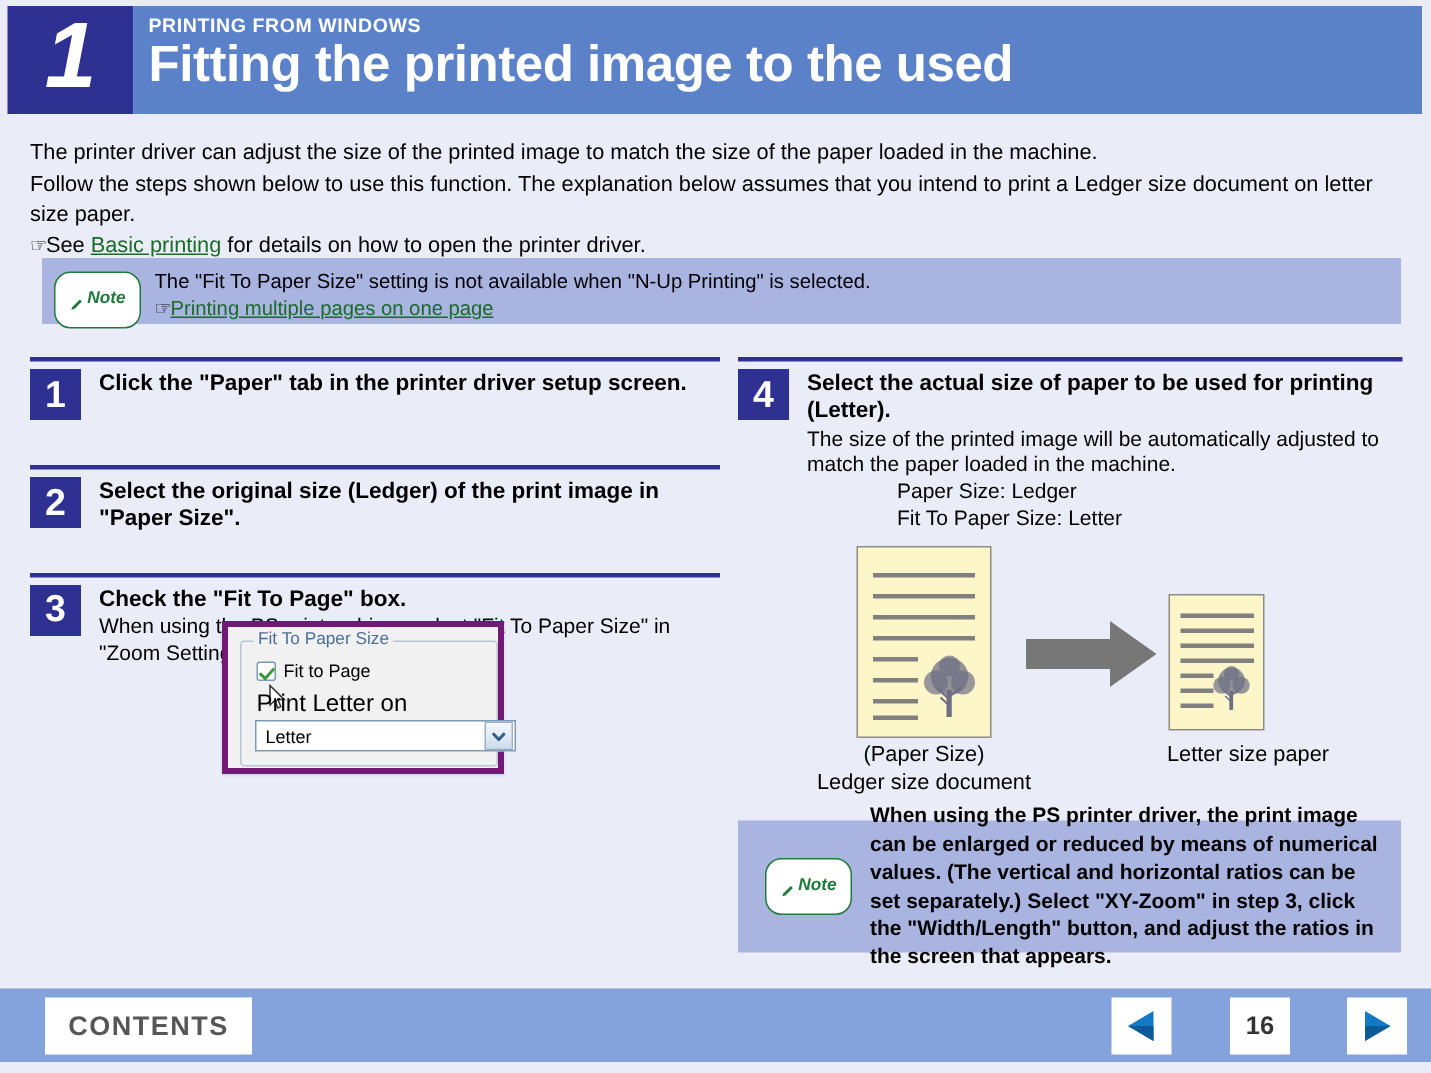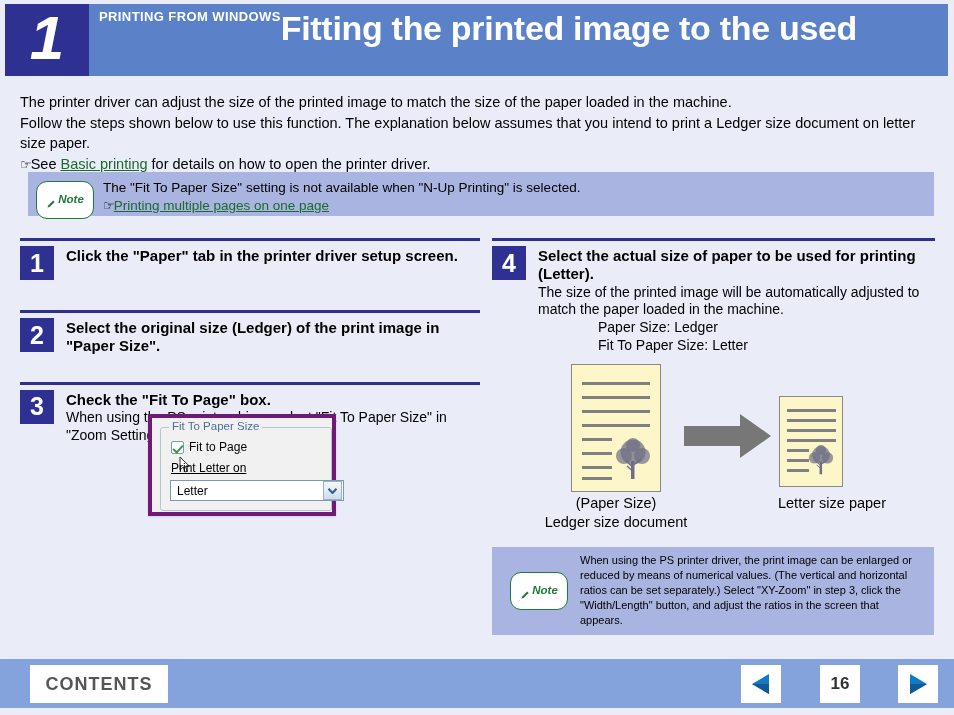--- a/index.html
+++ b/index.html
@@ -34,21 +34,21 @@
     font-style: italic;
     line-height: 1;
     padding-bottom: 4px;
     font-family: "Liberation Sans", sans-serif;
   }
   .header-main {
     flex: 1;
     background: #5b82c8;
     padding: 6px 0 0 10px;
     display: flex;
-    flex-direction: row;
+    flex-direction: column;
     justify-content: flex-start;
   }
   .header-kicker {
     color: #ffffff;
     font-size: 13px;
     font-weight: bold;
     letter-spacing: 0.4px;
     line-height: 1.1;
     margin-bottom: 1px;
   }
@@ -118,21 +118,21 @@
     left: 28px; top: 172px;
     width: 906px; height: 44px;
   }
   #note-bottom {
     position: absolute;
     left: 492px; top: 547px;
     width: 442px; height: 88px;
     align-items: center;
   }
   #note-bottom .note-badge { margin-top: 0; margin-left: 10px; margin-right: 12px; }
-  #note-bottom .note-text { font-size: 11px; line-height: 1.35; }
+  #note-bottom .note-text { font-size: 14px; line-height: 1.35; font-weight: bold; }
 
   
   .col-left { position: absolute; left: 20px; top: 232px; width: 460px; }
   .col-right { position: absolute; left: 492px; top: 232px; width: 443px; }
 
   .step { position: relative; padding-top: 6px; }
   .step-rule {
     height: 3px;
     background: #2e3192;
     width: 100%;
@@ -210,23 +210,22 @@
     width: 4px; height: 8px;
     border: solid #3a9a3a;
     border-width: 0 2px 2px 0;
     transform: rotate(42deg);
   }
   .cb-label { font-size: 12px; color: #000; }
   .cb-label u { text-decoration: underline; }
   .print-on {
     position: absolute;
     left: 10px; top: 33px;
-    font-size: 12px;
+    font-size: 16px;
     color: #000;
-    text-decoration: underline;
   }
   .combo {
     position: absolute;
     left: 9px; top: 52px;
     width: 174px; height: 21px;
     background: #ffffff;
     border: 1px solid #7a9ab8;
     display: flex;
     align-items: center;
   }

